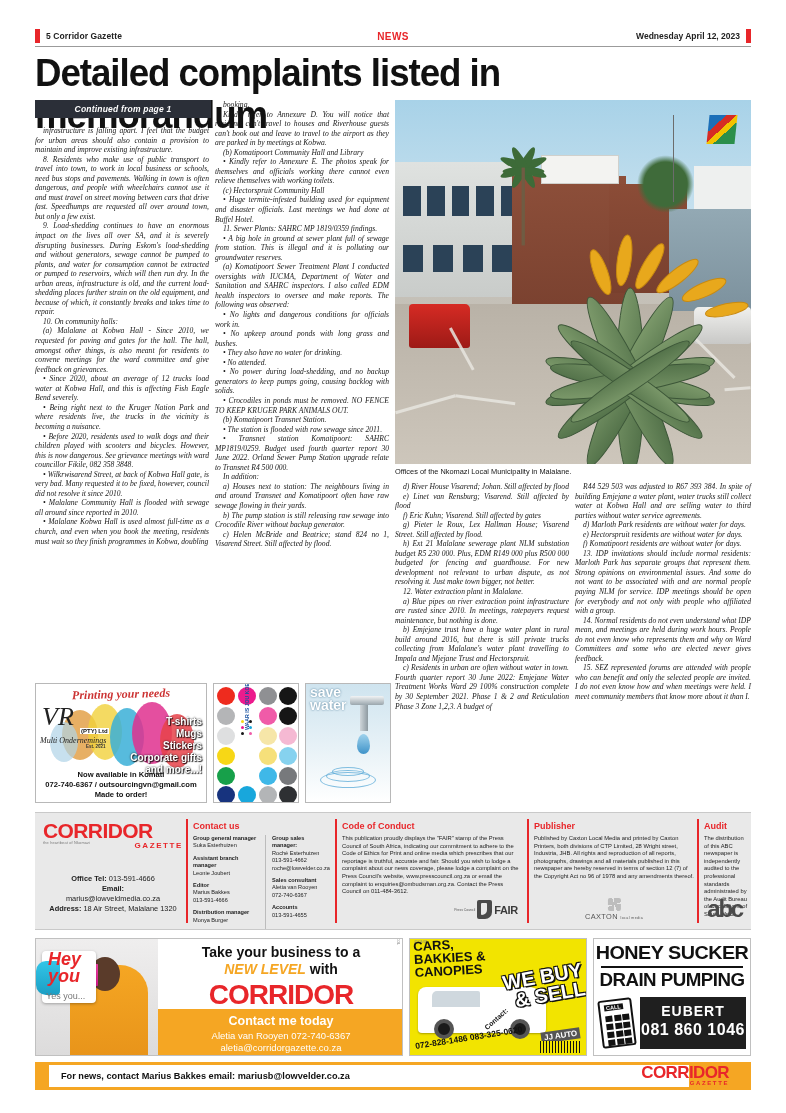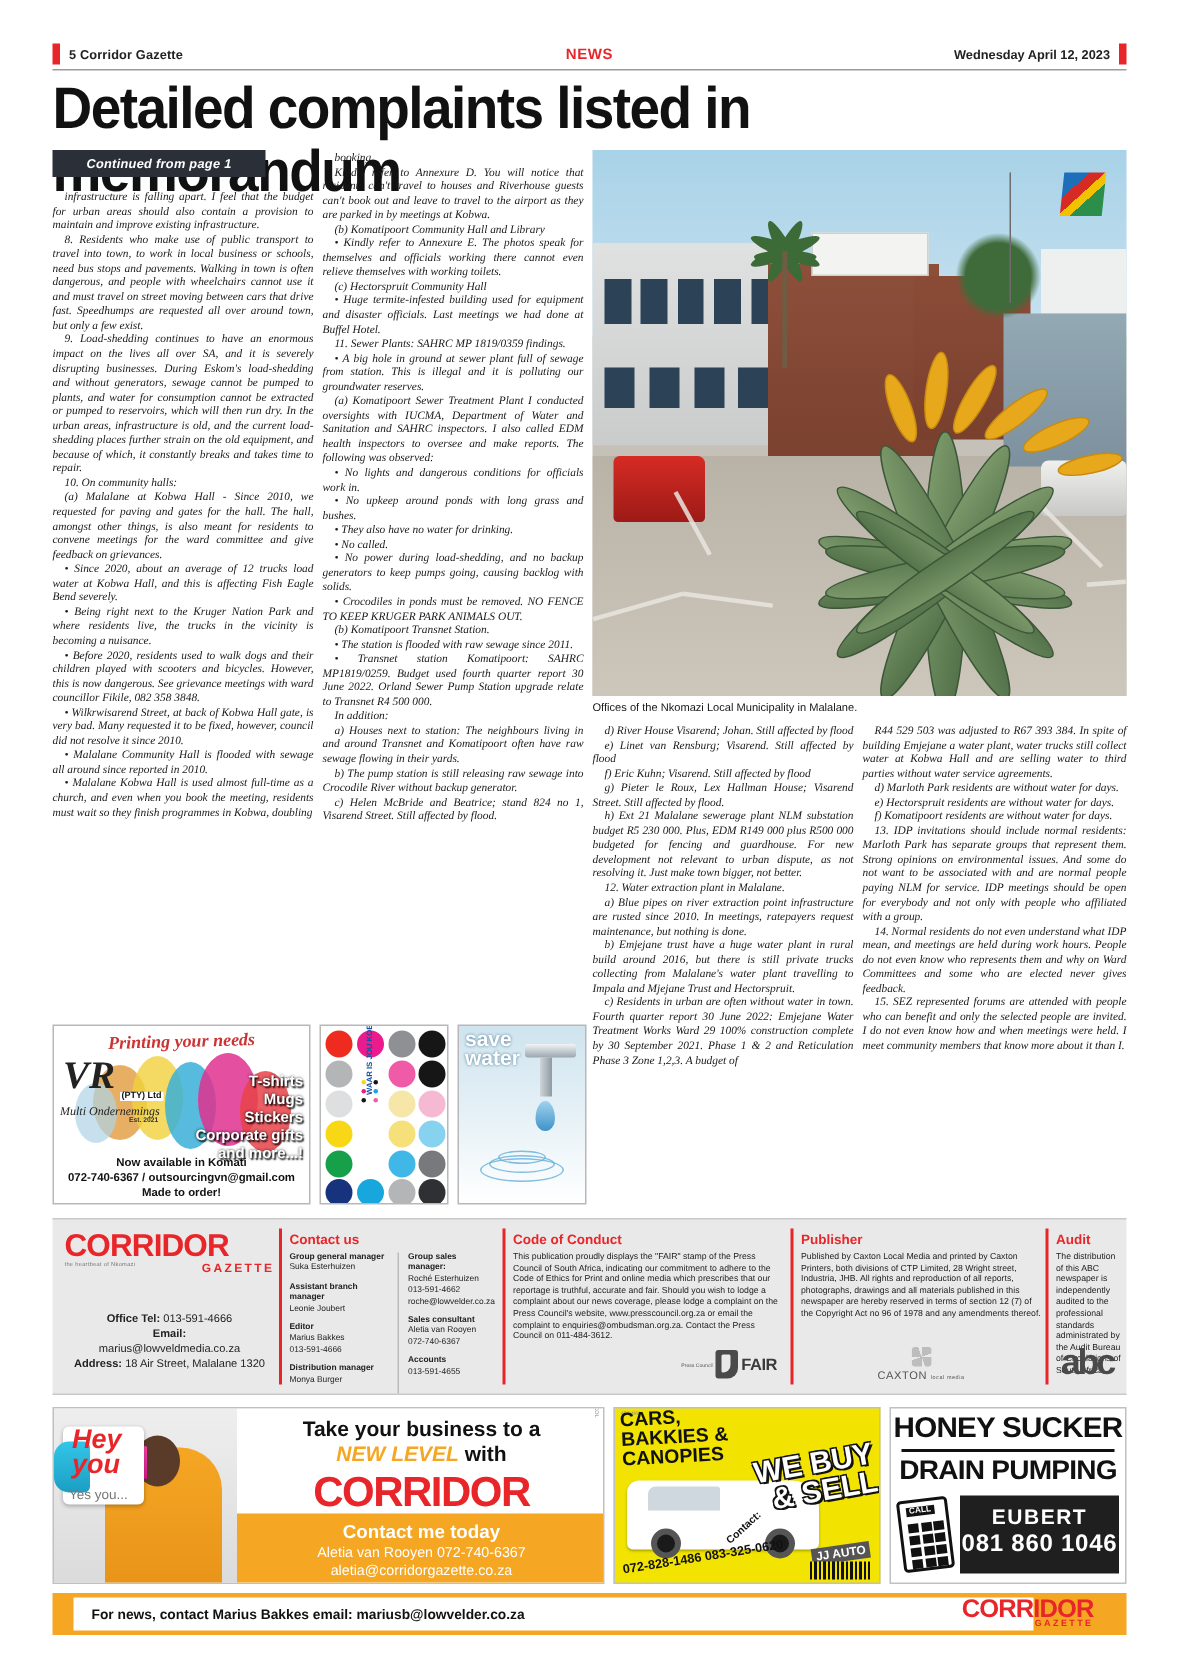--- a/index.html
+++ b/index.html
@@ -51,21 +51,21 @@
   
   .story { position: absolute; left: 35px; top: 100px; width: 716px; }
 
   .col { position: absolute; top: 0; width: 174px; }
   .col1 { left: 0; }
   .col2 { left: 180px; }
   .col3 { left: 360px; top: 382px; width: 174px; }
   .col4 { left: 540px; top: 382px; width: 176px; }
 
   .contbar {
-    width: 142px; height: 18px; background: #2b2f38;
+    width: 176px; height: 18px; background: #2b2f38;
     color: #fff; font-size: 8.5px; font-weight: bold; font-style: italic;
     display: flex; align-items: center; justify-content: center;
     letter-spacing: .2px;
     margin-bottom: 8px;
   }
 
   .body-text {
     font-family: "Liberation Serif", serif;
     font-style: italic;
     font-size: 7.6px;
@@ -136,21 +136,21 @@
     position:absolute; right:4px; top:32px; text-align:right;
     font-size:10px; font-weight:bold; color:#fff; line-height:12px;
     text-shadow: 0 0 2px rgba(0,0,0,.9), 1px 1px 1px rgba(0,0,0,.8);
   }
   .ad-print-foot {
     position:absolute; left:0; right:0; bottom:2px; text-align:center;
     font-size:7.6px; font-weight:bold; color:#111; line-height:10px;
   }
   .ad-vr {
     position:absolute; left:6px; top:18px; font-family:"Liberation Serif", serif;
-    font-size:26px; font-weight:bold; color:#222; font-style:italic;
+    font-size:26px; font-weight:normal; color:#222; font-style:italic;
   }
   .ad-vr-sub { position:absolute; left:4px; top:52px; font-size:8px; font-style:italic; color:#222;
                font-family:"Liberation Serif", serif; }
   .ad-pty { position:absolute; left:44px; top:44px; font-size:6px; font-weight:bold; color:#111;
             background:#fff; padding:0 1px; }
 
   .ad-dots {
     position:absolute; left:178px; top:0; width:86px; height:120px;
     border:1px solid #b8b8b8; background:#fff; overflow:hidden;
   }
@@ -368,38 +368,38 @@
           <p>(b) Komatipoort Community Hall and Library</p>
           <p>• Kindly refer to Annexure E. The photos speak for themselves and officials working there cannot even relieve themselves with working toilets.</p>
           <p>(c) Hectorspruit Community Hall</p>
           <p>• Huge termite-infested building used for equipment and disaster officials. Last meetings we had done at Buffel Hotel.</p>
           <p>11. Sewer Plants: SAHRC MP 1819/0359 findings.</p>
           <p>• A big hole in ground at sewer plant full of sewage from station. This is illegal and it is polluting our groundwater reserves.</p>
           <p>(a) Komatipoort Sewer Treatment Plant I conducted oversights with IUCMA, Department of Water and Sanitation and SAHRC inspectors. I also called EDM health inspectors to oversee and make reports. The following was observed:</p>
           <p>• No lights and dangerous conditions for officials work in.</p>
           <p>• No upkeep around ponds with long grass and bushes.</p>
           <p>• They also have no water for drinking.</p>
-          <p>• No called.</p>
+          <p>• No attended.</p>
           <p>• No power during load-shedding, and no backup generators to keep pumps going, causing backlog with solids.</p>
           <p>• Crocodiles in ponds must be removed. NO FENCE TO KEEP KRUGER PARK ANIMALS OUT.</p>
           <p>(b) Komatipoort Transnet Station.</p>
           <p>• The station is flooded with raw sewage since 2011.</p>
           <p>• Transnet station Komatipoort: SAHRC MP1819/0259. Budget used fourth quarter report 30 June 2022. Orland Sewer Pump Station upgrade relate to Transnet R4 500 000.</p>
           <p>In addition:</p>
           <p>a) Houses next to station: The neighbours living in and around Transnet and Komatipoort often have raw sewage flowing in their yards.</p>
           <p>b) The pump station is still releasing raw sewage into Crocodile River without backup generator.</p>
           <p>c) Helen McBride and Beatrice; stand 824 no 1, Visarend Street. Still affected by flood.</p>
         </div>
     </div>
 
     <div class="col col3">
       <div class="body-text">
           <p>d) River House Visarend; Johan. Still affected by flood</p>
           <p>e) Linet van Rensburg; Visarend. Still affected by flood</p>
-          <p>f) Eric Kuhn; Visarend. Still affected by flood</p>
+          <p>f) Eric Kuhn; Visarend. Still affected by gates</p>
           <p>g) Pieter le Roux, Lex Hallman House; Visarend Street. Still affected by flood.</p>
           <p>h) Ext 21 Malalane sewerage plant NLM substation budget R5 230 000. Plus, EDM R149 000 plus R500 000 budgeted for fencing and guardhouse. For new development not relevant to urban dispute, as not resolving it. Just make town bigger, not better.</p>
           <p>12. Water extraction plant in Malalane.</p>
           <p>a) Blue pipes on river extraction point infrastructure are rusted since 2010. In meetings, ratepayers request maintenance, but nothing is done.</p>
           <p>b) Emjejane trust have a huge water plant in rural build around 2016, but there is still private trucks collecting from Malalane's water plant travelling to Impala and Mjejane Trust and Hectorspruit.</p>
           <p>c) Residents in urban are often without water in town. Fourth quarter report 30 June 2022: Emjejane Water Treatment Works Ward 29 100% construction complete by 30 September 2021. Phase 1 &amp; 2 and Reticulation Phase 3 Zone 1,2,3. A budget of</p>
         </div>
     </div>
 
     <div class="col col4">

